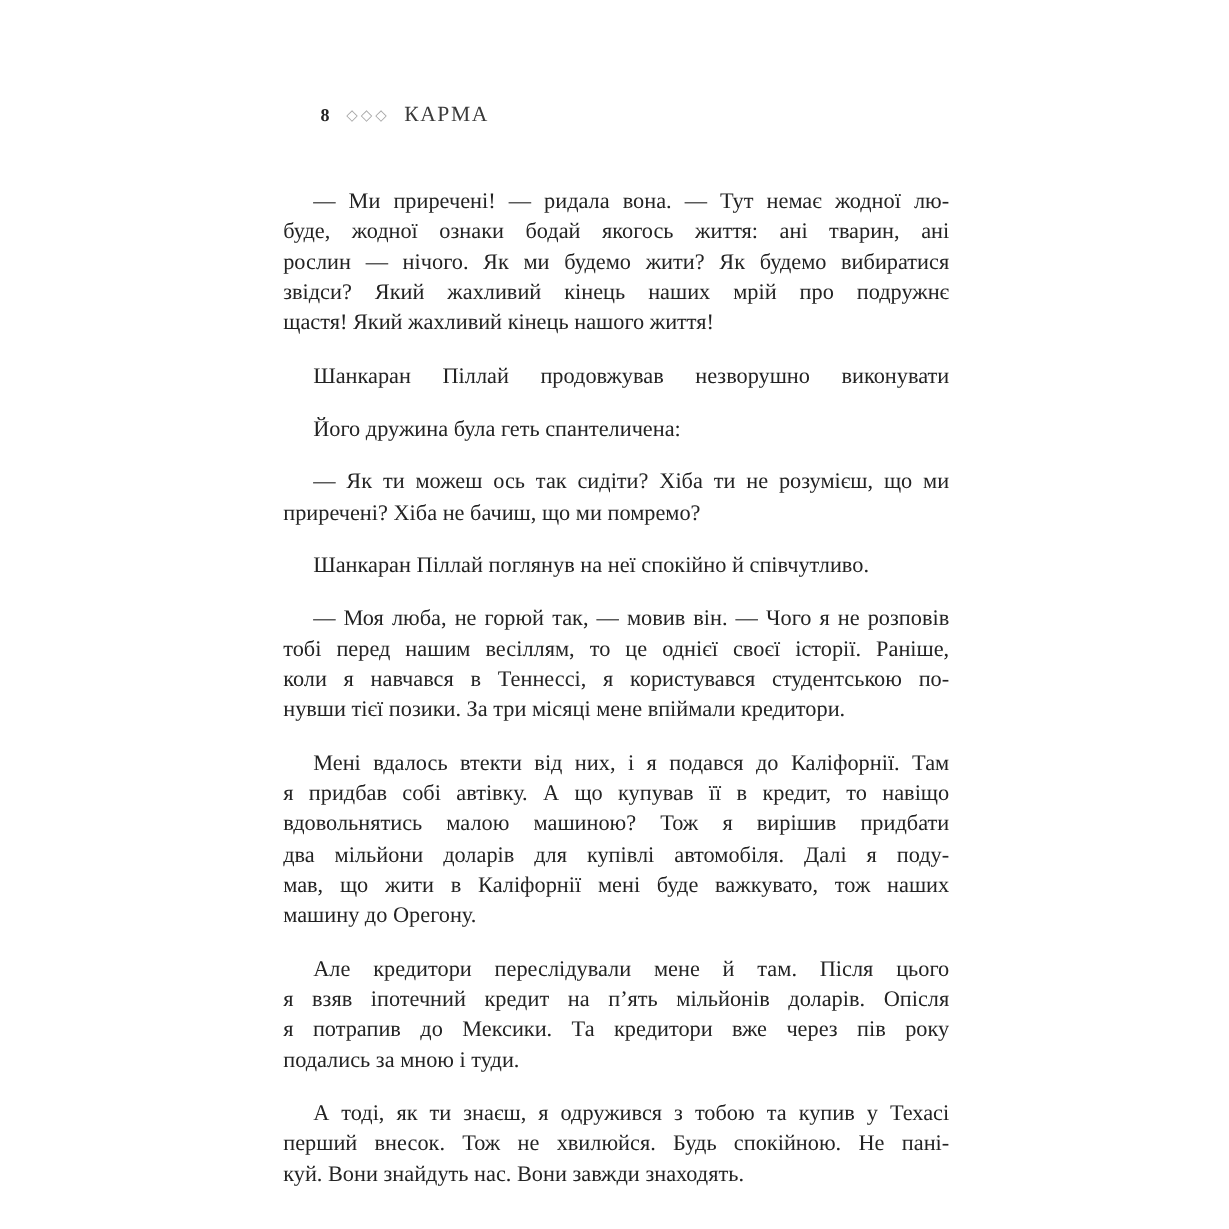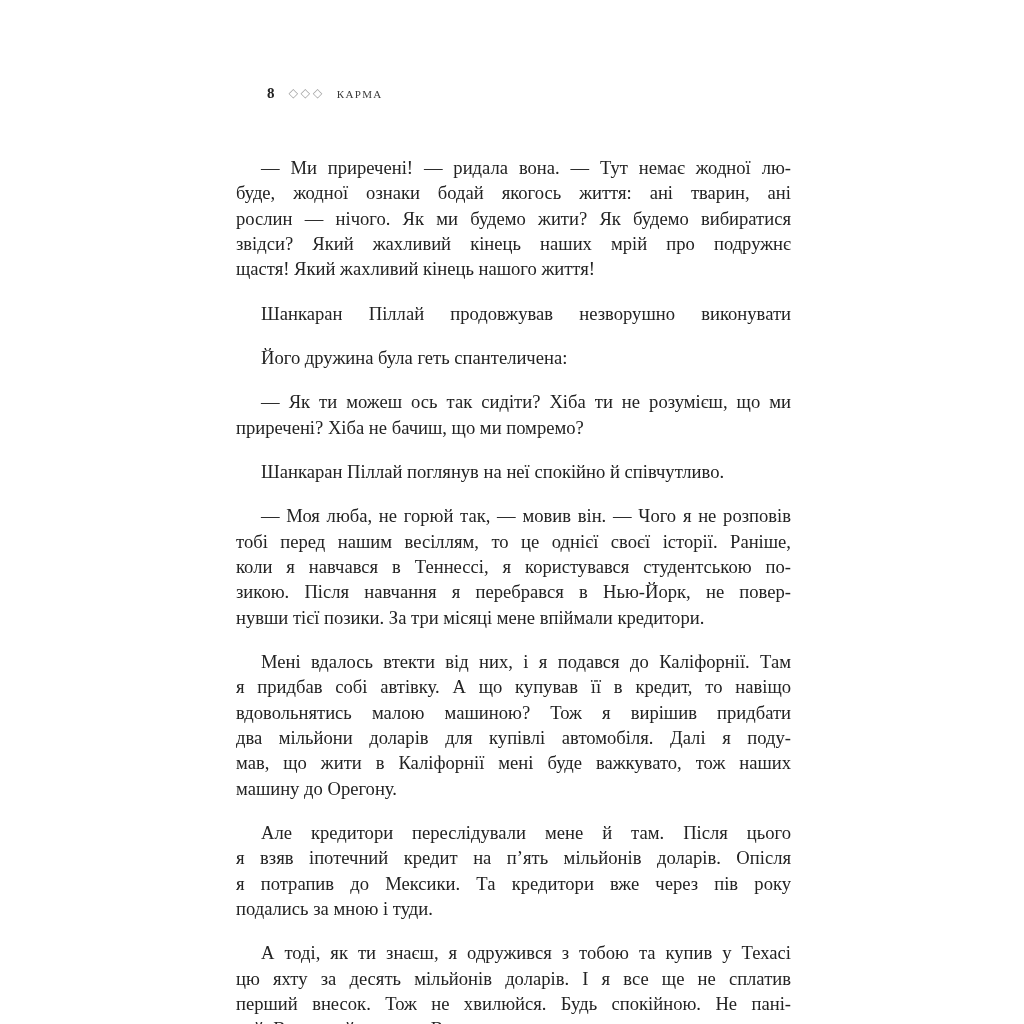--- a/index.html
+++ b/index.html
@@ -38,21 +38,21 @@
   .ornament {
     font-family: "DejaVu Sans", sans-serif;
     font-size: 12.5px;
     letter-spacing: 2.5px;
     color: var(--ornament);
     margin-right: 12px;
     position: relative;
     top: -1px;
   }
   .running-title {
-    font-size: 11px;
+    font-size: 18px;
     letter-spacing: 1.3px;
     color: var(--title);
   }
   
   .text-block {
     position: absolute;
     left: 236px; top: 136px;
     width: 555px;
     font-size: 18.6px;
     line-height: 25.33px;
@@ -97,38 +97,36 @@
         <div class="line first">— Як ти можеш ось так сидіти? Хіба ти не розумієш, що ми</div>
         <div class="line last">приречені? Хіба не бачиш, що ми помремо?</div>
       </div>
       <div class="para">
         <div class="line first last">Шанкаран Піллай поглянув на неї спокійно й співчутливо.</div>
       </div>
       <div class="para">
         <div class="line first">— Моя люба, не горюй так, — мовив він. — Чого я не розповів</div>
         <div class="line">тобі перед нашим весіллям, то це однієї своєї історії. Раніше,</div>
         <div class="line">коли я навчався в Теннессі, я користувався студентською по-</div>
-        <div class="line">зикою. Після навчання я перебрався в Нью-Йорк, не повер-</div>
         <div class="line last">нувши тієї позики. За три місяці мене впіймали кредитори.</div>
       </div>
       <div class="para">
         <div class="line first">Мені вдалось втекти від них, і я подався до Каліфорнії. Там</div>
         <div class="line">я придбав собі автівку. А що купував її в кредит, то навіщо</div>
         <div class="line">вдовольнятись малою машиною? Тож я вирішив придбати</div>
         <div class="line">два мільйони доларів для купівлі автомобіля. Далі я поду-</div>
         <div class="line">мав, що жити в Каліфорнії мені буде важкувато, тож наших</div>
         <div class="line last">машину до Орегону.</div>
       </div>
       <div class="para">
         <div class="line first">Але кредитори переслідували мене й там. Після цього</div>
         <div class="line">я взяв іпотечний кредит на п’ять мільйонів доларів. Опісля</div>
         <div class="line">я потрапив до Мексики. Та кредитори вже через пів року</div>
         <div class="line last">подались за мною і туди.</div>
       </div>
       <div class="para">
         <div class="line first">А тоді, як ти знаєш, я одружився з тобою та купив у Техасі</div>
-        <div class="line">цю яхту за десять мільйонів доларів. І я все ще не сплатив</div>
         <div class="line">перший внесок. Тож не хвилюйся. Будь спокійною. Не пані-</div>
         <div class="line last">куй. Вони знайдуть нас. Вони завжди знаходять.</div>
       </div>
     </main>
 
 </div>
 
 </body></html>

